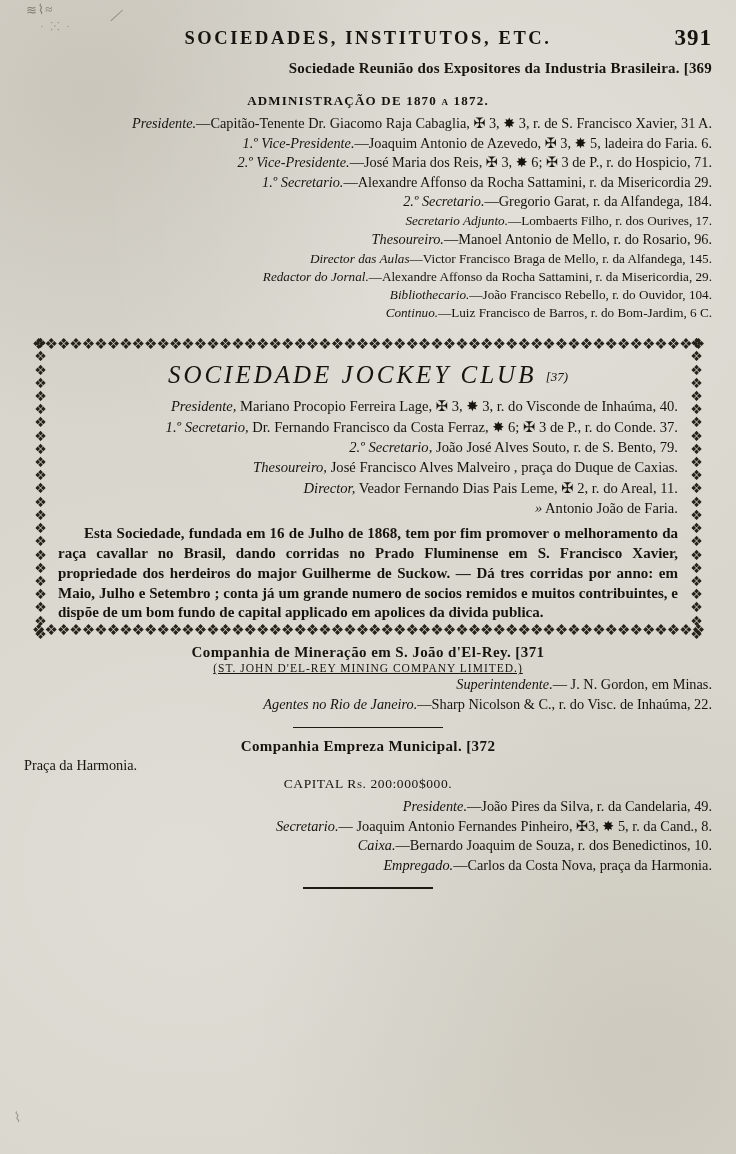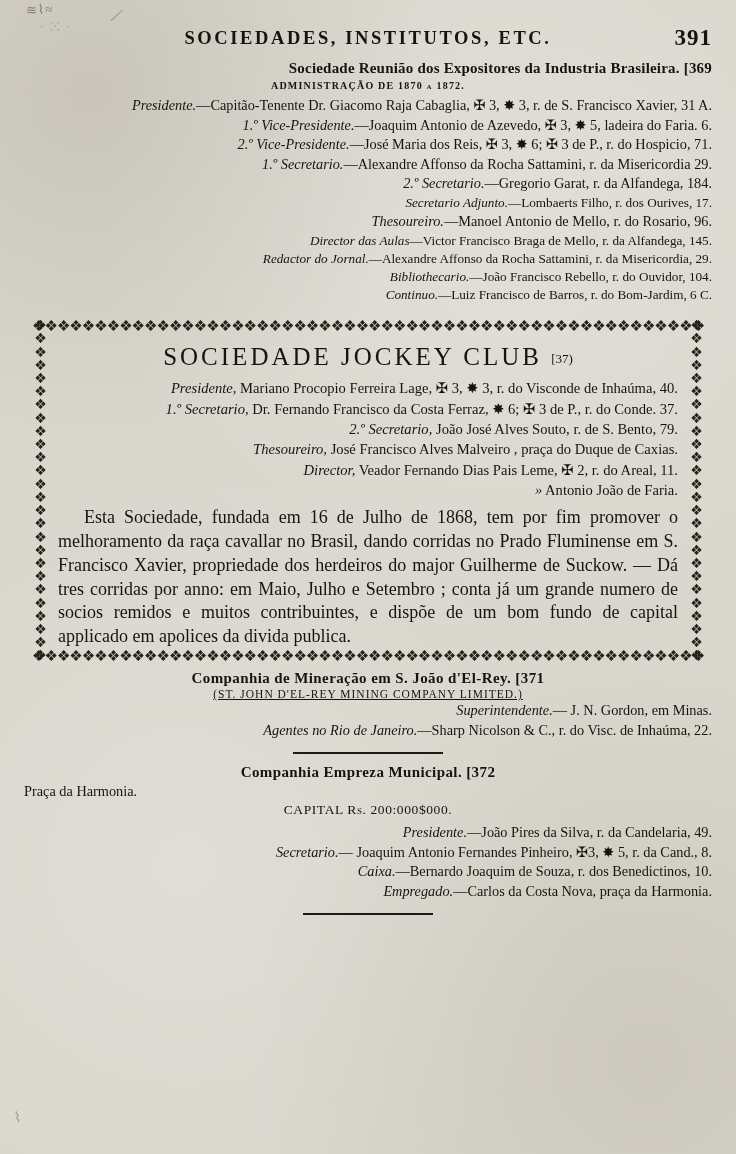--- a/index.html
+++ b/index.html
@@ -74,23 +74,23 @@
     margin-top: 11px;
     letter-spacing: .2px;
   }
   .sec-sub {
     text-align: center;
     font-size: 14.5px;
     margin-top: 3px;
   }
   .sec-smallcaps {
     text-align: center;
-    font-size: 10px;
+    font-size: 13px;
     letter-spacing: 1.2px;
-    margin-top: 3px;
+    margin-top: 16px;
     font-variant: small-caps;
     font-weight: bold;
   }
 
   
   .entry {
     font-size: 14.3px;
     line-height: 1.30;
     margin-top: 1px;
     text-indent: 0;
@@ -138,29 +138,31 @@
     font-size: 14px;
     line-height: 13.2px;
     text-align: center;
   }
   .box-title {
     text-align: center;
     font-size: 25px;
     letter-spacing: 3px;
     margin: 4px 0 8px 0;
     font-family: "Liberation Serif", serif;
+    font-style: italic;
   }
   .box-title .num { font-size: 13px; letter-spacing: 0; vertical-align: 2px; }
   .box .entry { font-size: 14.6px; line-height: 1.33; }
   .box p.para {
-    font-size: 18px;
+    font-size: 15px;
     line-height: 1.33;
     text-indent: 26px;
     text-align: justify;
     margin: 0;
+    font-weight: bold;
   }
   .box p.para.first { margin-top: 5px; }
 
   .rule {
     width: 150px;
     height: 1.6px;
     background: #1d1a14;
     margin: 13px auto 10px auto;
   }
   .rule.short { width: 130px; }

